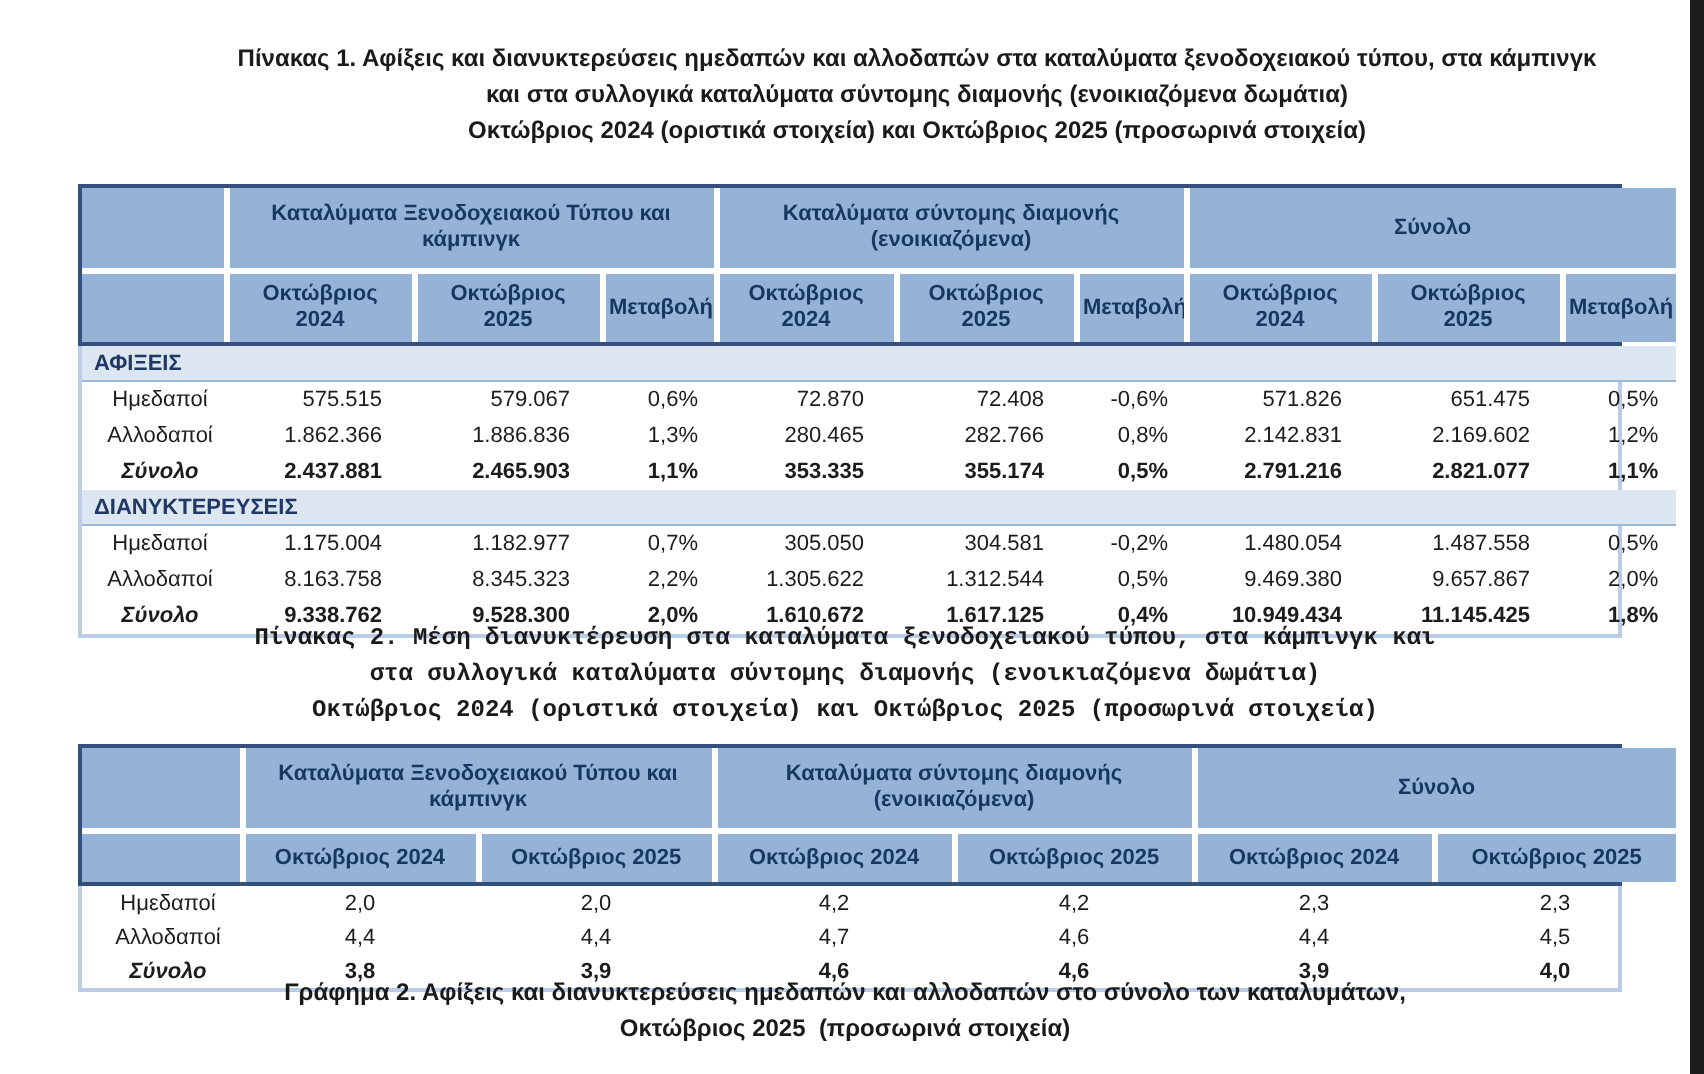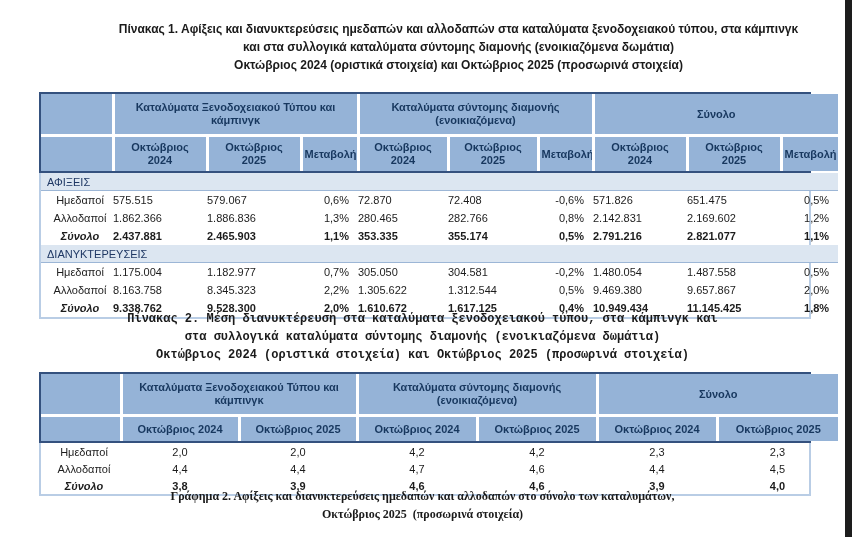--- a/index.html
+++ b/index.html
@@ -3,44 +3,44 @@
 <meta charset="utf-8">
 <style>
   html,body{margin:0;padding:0;background:#fff;font-family:"Liberation Sans",sans-serif;}
   #page{position:relative;width:852px;height:537px;background:#ffffff;overflow:hidden;}
   .edgebar{position:absolute;top:0;right:0;width:7px;height:537px;background:#1d1d1d;}
 
   .title{position:absolute;left:0;width:845px;text-align:center;font-weight:bold;
          font-size:12px;color:#1a1a1a;line-height:18px;}
   #title1{top:20px;padding-left:36px;}
   #title2{top:310px;font-family:Liberation Mono, monospace;}
-  #caption{top:487px;font-family:Liberation Serif, serif;}
+  #caption{top:487px;}
   .title div{white-space:pre-wrap;}
 
   .twrap{position:absolute;left:14px;width:797px;box-sizing:border-box;padding-left:25px;}
   #t1wrap{top:92px;}
   #t2wrap{top:372px;}
   .hwrap{border:2px solid #34517e;box-sizing:border-box;}
   .bwrap{border:2px solid #b9cde5;border-top:none;box-sizing:border-box;}
 
   table{border-collapse:collapse;table-layout:fixed;width:100%;}
   th{background:#95b3d7;color:#17375e;font-weight:bold;font-size:11px;line-height:13px;
      text-align:center;vertical-align:middle;padding:2px 2px;overflow:hidden;}
   tr.gh th{height:36px;}
   .t1 tr.sh th{height:30px;}
   .t2 tr.sh th{height:20px;}
   th.gap-r{border-right:3px solid #ffffff;}
   tr.gh th{border-bottom:3px solid #ffffff;}
   .t1 tr.sh th .wrapnarrow{display:inline-block;max-width:66px;}
 
   td{font-size:11px;color:#1c1c1c;height:16px;padding:1px 0;vertical-align:middle;}
   td.lbl{text-align:center;padding-left:6px;}
-  td.num{padding-right:16px;}
+  td.num{text-align:right;padding-right:16px;}
   td.pct{text-align:right;padding-right:9px;}
-  tr.section td{background:#dce6f1;font-weight:normal;color:#1f3864;text-align:left;
+  tr.section td{background:#dce6f1;font-weight:bold;color:#1f3864;text-align:left;
                 padding-left:6px;height:15px;border-bottom:1px solid #9cb6d6;font-size:11px;}
   tr.total td{font-weight:bold;}
   tr.total td.lbl{font-style:italic;}
   .t2 td.ctr{text-align:center;padding-right:0;}
   .t2 td{height:15px;}
 </style>
 </head>
 <body>
 
 <div id="page">

